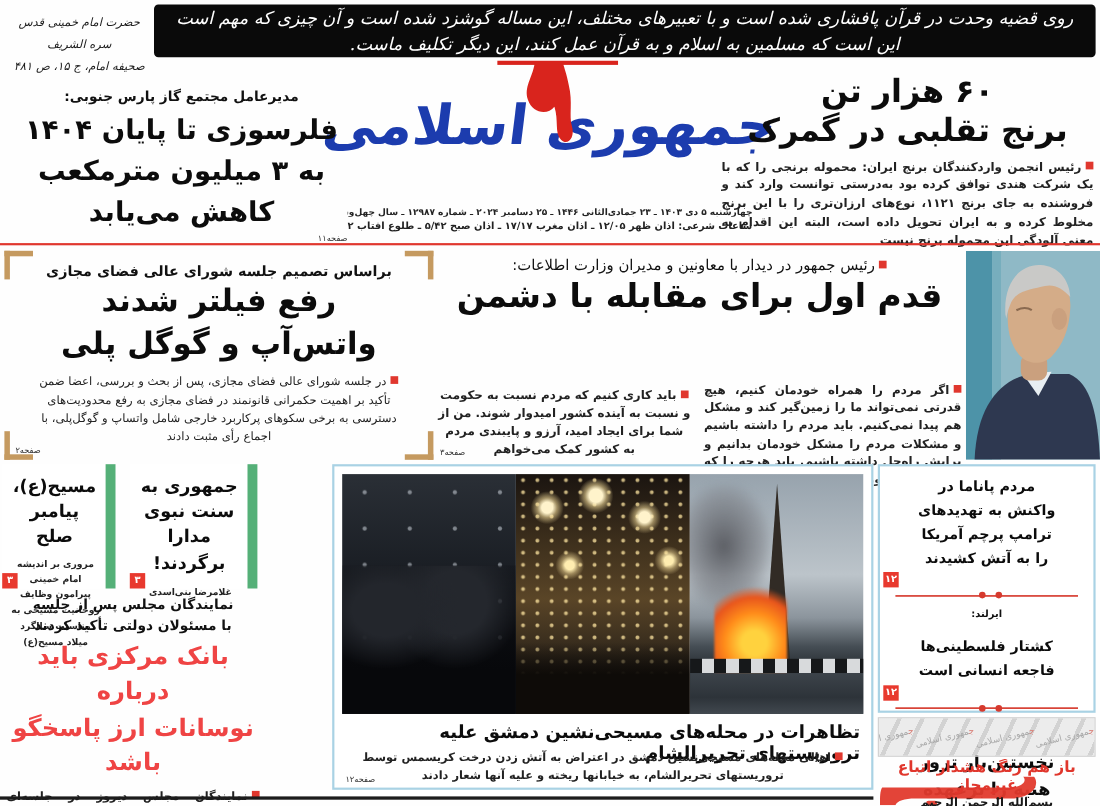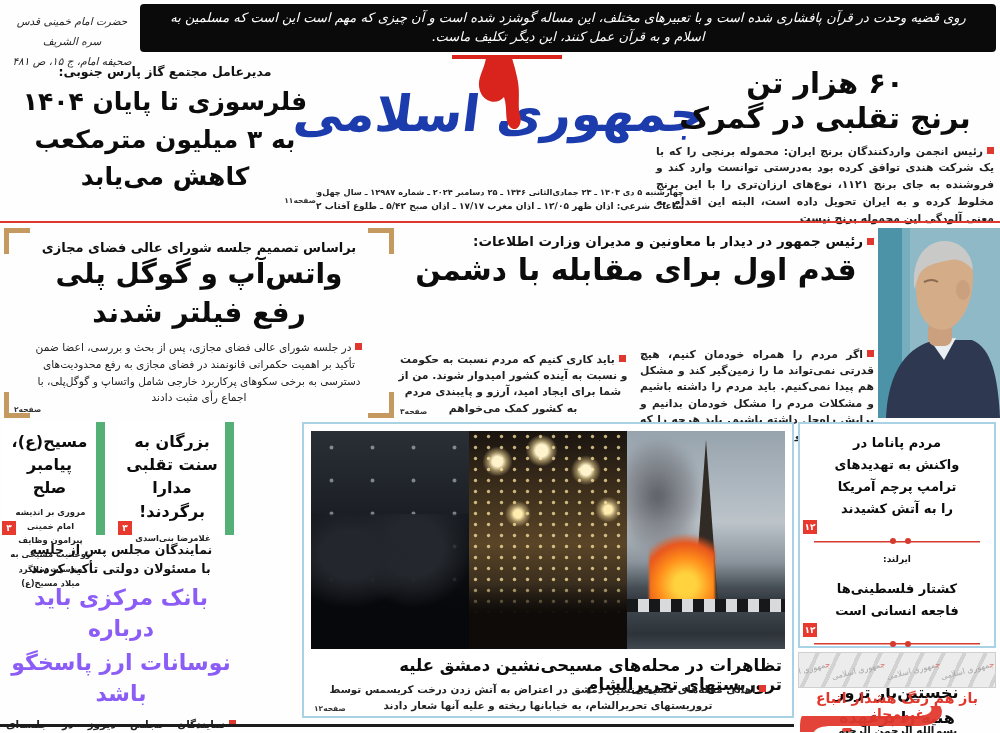--- a/index.html
+++ b/index.html
@@ -5,70 +5,70 @@
   *{margin:0;padding:0;box-sizing:border-box}
   body{background:#ffffff;font-family:"DejaVu Sans",sans-serif}
   .page{position:relative;width:1000px;height:733px;margin:0 auto;background:#fefefe;direction:rtl;color:#111;overflow:hidden}
   .abs{position:absolute}
   .c{text-align:center}
   .b{font-weight:bold}
   .just{text-align:justify}
   
   .attribution{left:6px;top:12px;width:132px;font-size:10.5px;line-height:1.9;text-align:center;font-family:"DejaVu Serif",serif;font-style:italic;color:#1d1d1d}
   .black-bar{left:140px;top:4px;width:856px;height:48px;background:#0a0a0a;border-radius:4px;display:flex;align-items:center;justify-content:center;padding:4px 16px}
-  .black-bar .quote{color:#fff;font-size:13px;font-style:italic;font-family:"DejaVu Serif",serif;text-align:center;line-height:1.45}
+  .black-bar .quote{color:#fff;font-size:16px;font-style:italic;font-family:"DejaVu Serif",serif;text-align:center;line-height:1.45}
   
   .mast-title{left:318px;top:62px;width:364px;height:104px;display:flex;align-items:center;justify-content:center}
   .mast-title span{font-size:50px;font-weight:bold;color:#1c3cae;transform:skewX(-7deg);white-space:nowrap;letter-spacing:-1px}
   .drip{left:452px;top:55px;width:110px;height:84px;z-index:3;pointer-events:none}
   .date-line{left:316px;top:187px;width:368px;font-size:8.2px;font-weight:bold;text-align:center;white-space:nowrap;overflow:hidden;color:#222;letter-spacing:-.1px}
   .prayer-line{left:316px;top:201px;width:368px;font-size:9px;font-weight:bold;text-align:center;white-space:nowrap;overflow:hidden;color:#222}
   
   .rice{left:656px;top:66px;width:338px}
   .rice .h{font-size:29px;line-height:1.22;color:#0c0c0c}
   .rice .body{margin-top:7px;font-size:10.8px;line-height:1.55;font-weight:bold;color:#222}
-  .pref{font-size:7.5px;color:#333;font-weight:bold}
-  
-  .flare{left:8px;top:64px;width:314px}
+  .pref{font-size:7.5px;color:#333;font-weight:normal}
+  
+  .flare{left:8px;top:80px;width:314px}
   .flare .k{font-size:12.5px;margin-bottom:4px}
   .flare .h{font-size:25px;line-height:1.5;color:#0c0c0c}
   .redrule{left:0;top:221px;width:1000px;height:2px;background:#e0372e}
   
   .wa{left:4px;top:228px;width:390px;height:190px}
   .corner{position:absolute;width:26px;height:26px;border:0 solid #c59a60}
   .tl{left:0;top:0;border-top-width:5px;border-left-width:5px}
   .tr{right:0;top:0;border-top-width:5px;border-right-width:5px}
   .bl{left:0;bottom:0;border-bottom-width:5px;border-left-width:5px}
   .br{right:0;bottom:0;border-bottom-width:5px;border-right-width:5px}
   .wa .k{font-size:13px;margin-top:12px}
   .wa .h{font-size:28px;line-height:1.38;color:#0c0c0c}
   .wa .body{margin:7px 22px 0;font-size:10.6px;line-height:1.58;font-weight:normal;color:#222;text-align:center}
   .wa .pref{position:absolute;left:10px;bottom:4px}
   
   .photo{left:878px;top:228px;width:122px;height:190px;overflow:hidden}
-  .ms-kicker{left:398px;top:233px;width:476px;text-align:right;font-size:13.5px;font-weight:bold}
+  .ms-kicker{left:398px;top:233px;width:476px;text-align:center;font-size:13.5px;font-weight:normal}
   .ms-h1{left:398px;top:252px;width:476px;font-size:30px;font-weight:bold;text-align:center;color:#0c0c0c}
   .ms-h2{left:398px;top:293px;width:476px;font-size:30px;font-weight:bold;text-align:center;color:#0c0c0c}
   .ms-col-r{left:640px;top:347px;width:234px;font-size:10.8px;line-height:1.5;font-weight:bold;text-align:justify;color:#222}
   .ms-col-l{left:398px;top:352px;width:230px;font-size:10.8px;line-height:1.5;font-weight:bold;text-align:center;color:#222}
   .ms-pref{left:400px;top:407px}
   .bul{display:inline-block;width:7px;height:7px;background:#e0372e;margin-left:4px;vertical-align:1px}
   
   .sbox{top:422px;height:113px;background:#fff}
   .sbox .greenbar{position:absolute;right:0;top:0;width:9px;height:100%;background:#55b078}
   .badge{position:absolute;width:14px;height:14px;background:#e8392e;color:#fff;font-size:9px;line-height:14px;text-align:center;font-weight:bold}
   .sbox .badge{left:0;bottom:0}
   .sbox .h{font-size:16px;line-height:1.45;padding:8px 16px 0 8px;color:#0c0c0c}
   .sbox .sub{font-size:8.4px;line-height:1.7;font-weight:bold;padding:5px 14px 0 8px;color:#222}
   .boxA{left:2px;width:103px}
   .boxB{left:118px;width:116px}
   
   .bank{left:0;top:540px;width:242px}
   .bank .k{font-size:12.5px;line-height:1.55}
-  .bank .h{font-size:22px;line-height:1.4;margin-top:4px;color:#8b5cf6}
+  .bank .h{font-size:22px;line-height:1.4;margin-top:4px;color:#ef4444}
   .bank .body{margin:7px 6px 0;font-size:10.4px;line-height:1.5;font-weight:bold;text-align:justify;color:#222}
   
   .pbox{left:302px;top:422px;width:492px;height:296px;border:2px solid #a9d2e4;background:#fff}
   .tript{position:absolute;left:7px;top:7px;width:474px;height:218px;display:flex;overflow:hidden}
   .pan{flex:1;position:relative;overflow:hidden}
   .panA{background:linear-gradient(180deg,#97a3ad 0%,#bcc4ca 42%,#8b949c 60%,#454d54 72%,#2b3036 80%,#343a3f 100%)}
   .panA .smoke{position:absolute;left:-8%;top:4%;width:55%;height:52%;background:radial-gradient(ellipse at 50% 50%,rgba(88,90,96,.95),rgba(120,122,128,.5) 55%,transparent 75%);filter:blur(3px)}
   .panA .tree{position:absolute;left:28%;top:4%;width:44%;height:74%;background:#312b25;clip-path:polygon(50% 0,67% 100%,33% 100%)}
   .panA .fire{position:absolute;left:14%;top:42%;width:42%;height:44%;background:radial-gradient(circle at 55% 65%,#ffd23e 0 16%,#ff8c1a 38%,#e8561d 58%,transparent 72%);filter:blur(1px)}
   .panA .curb{position:absolute;left:0;bottom:17%;width:100%;height:6%;background:repeating-linear-gradient(90deg,#16181a 0 11px,#d8dadc 11px 22px)}
@@ -150,22 +150,22 @@
   </div>
 
   <div class="abs redrule"></div>
 
   <div class="abs wa c">
     <div class="corner tl"></div>
     <div class="corner tr"></div>
     <div class="corner bl"></div>
     <div class="corner br"></div>
     <div class="k b">براساس تصمیم جلسه شورای عالی فضای مجازی</div>
+    <div class="h b">رفع فیلتر شدند</div>
     <div class="h b">واتس‌آپ و گوگل پلی</div>
-    <div class="h b">رفع فیلتر شدند</div>
     <div class="body"><span class="bul"></span><span>در جلسه شورای عالی فضای مجازی، پس از بحث و بررسی، اعضا ضمن تأکید بر اهمیت حکمرانی قانونمند در فضای مجازی به رفع محدودیت‌های دسترسی به برخی سکوهای پرکاربرد خارجی شامل واتساپ و گوگل‌پلی، با اجماع رأی مثبت دادند</span></div>
     <div class="pref">صفحه۲</div>
   </div>
 
   <div class="abs photo">
     <svg viewBox="0 0 122 190" width="122" height="190" preserveAspectRatio="none">
       <rect width="122" height="190" fill="#8fb9c6"></rect>
       <rect width="24" height="190" fill="#4d93a8"></rect>
       <rect x="24" width="8" height="190" fill="#77aebd"></rect>
       <path d="M8,190 C10,142 30,118 58,112 L94,112 C114,120 120,150 122,190 Z" fill="#2e3850"></path>
@@ -184,21 +184,21 @@
   <div class="abs pref ms-pref">صفحه۳</div>
 
   <div class="abs sbox boxA">
     <div class="greenbar"></div>
     <div class="h b c">مسیح(ع)، پیامبر صلح</div>
     <div class="sub c">مروری بر اندیشه امام خمینی پیرامون وظایف روحانیت مسیحی به مناسبت سالگرد میلاد مسیح(ع)</div>
     <div class="badge">۳</div>
   </div>
   <div class="abs sbox boxB">
     <div class="greenbar"></div>
-    <div class="h b c">بزرگان به سنت تقلبی مدارا برگردند!</div>
+    <div class="h b c">جمهوری به سنت نبوی مدارا برگردند!</div>
     <div class="sub c" style="padding-top:8px">غلامرضا بنی‌اسدی</div>
     <div class="badge">۳</div>
   </div>
 
   <div class="abs bank c">
     <div class="k b">نمایندگان مجلس پس از جلسه</div>
     <div class="k b">با مسئولان دولتی تأکید کردند</div>
     <div class="h b">بانک مرکزی باید درباره</div>
     <div class="h b">نوسانات ارز پاسخگو باشد</div>
     <div class="body"><span class="bul"></span><span>نمایندگان مجلس دیروز در جلسه‌ای غیرعلنی با حضور وزیر اقتصاد، رئیس بانک مرکزی و رئیس سازمان برنامه و بودجه، وضعیت اقتصادی کشور، نوسانات ارزی و برنامه‌های آتی برای کنترل تورم و بهبود شرایط معیشتی مردم را بررسی کردند</span></div>

